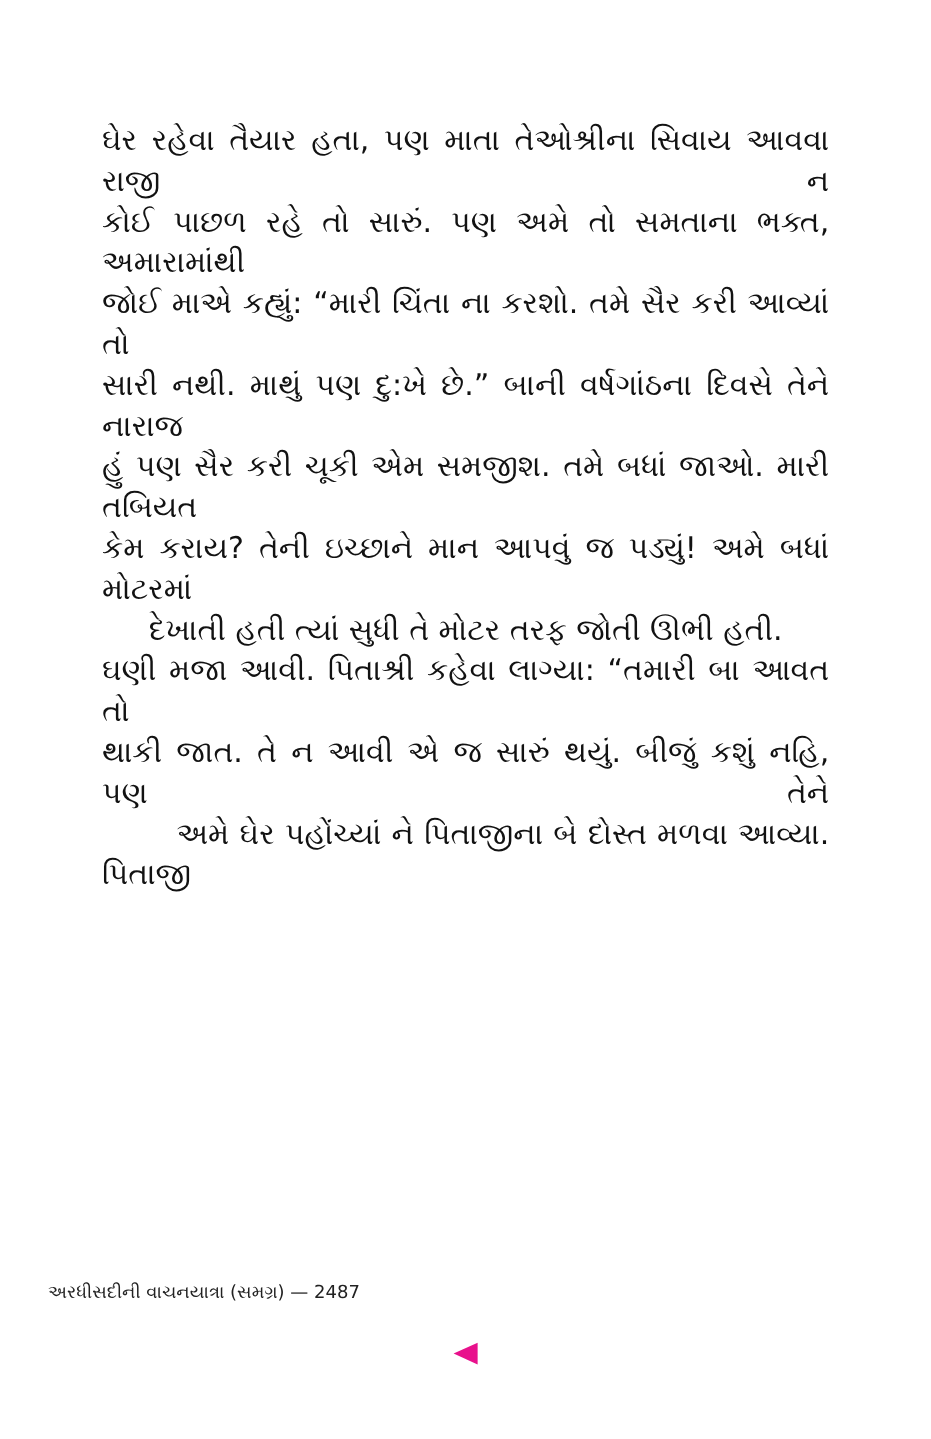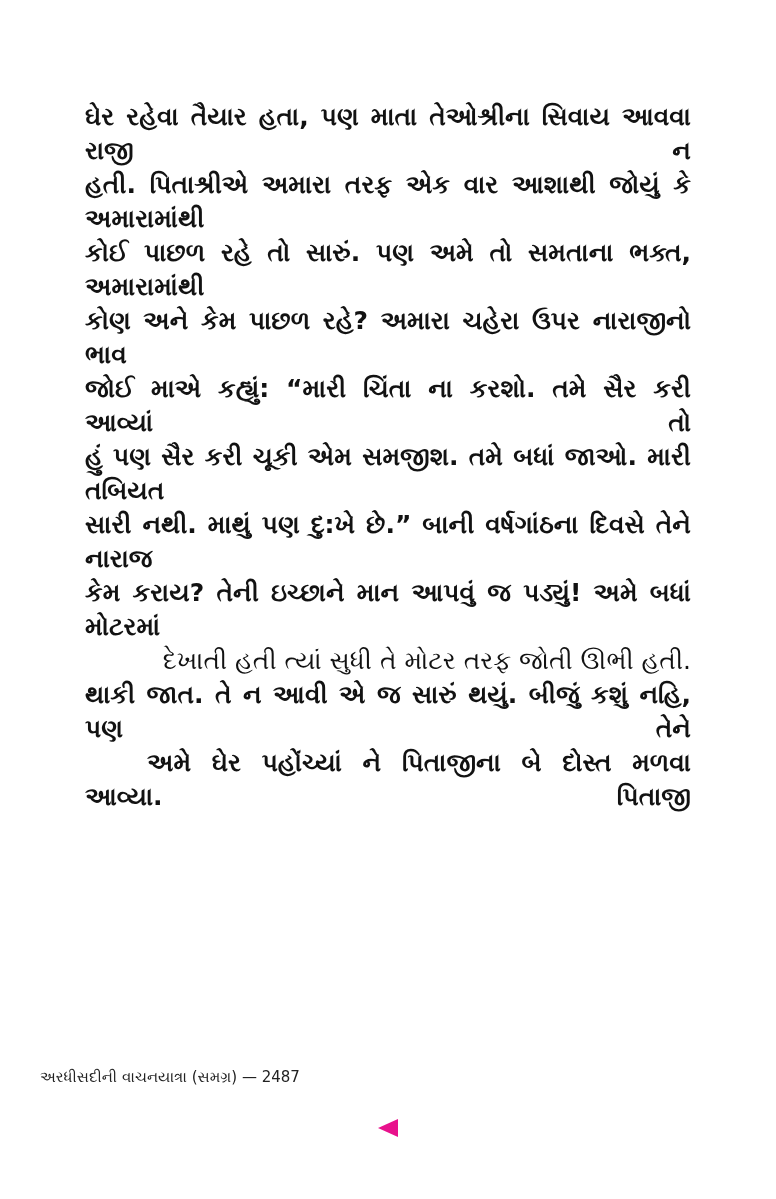--- a/index.html
+++ b/index.html
@@ -18,23 +18,22 @@
     width: 606px;
     font-size: 25px;
     line-height: 34px;
     color: #121212;
     font-family: "DejaVu Sans", sans-serif;
   }
   .line { white-space: normal; }
   .line.justify {
     text-align: justify;
     text-align-last: justify;
-    font-weight: bold;
   }
-  .line.lastline { text-align: right; }
+  .line.lastline { text-align: center; }
   .line.indent { text-indent: 62px; }
   .footer-caption {
     position: absolute;
     top: 1068px;
     left: 0;
     width: 776px;
     font-size: 15px;
     color: #222222;
     font-family: "DejaVu Sans", sans-serif;
     padding-left: 40px;
@@ -49,27 +48,26 @@
     border-bottom: 9px solid transparent;
     border-right: 20px solid #e8118c; 
     cursor: pointer;
   }
 </style>
 </head>
 <body style="background: rgb(255, 255, 255);">
 
 <main class="text-block" style="color: rgb(18, 18, 18);">
     <div class="line justify">ઘેર રહેવા તૈયાર હતા, પણ માતા તેઓશ્રીના સિવાય આવવા રાજી ન</div>
-    <div class="line justify">હતી. પિતાશ્રીએ અમારા તરફ એક વાર આશાથી જોયું કે અમારામાંથી</div>
     <div class="line justify">કોઈ પાછળ રહે તો સારું. પણ અમે તો સમતાના ભક્ત, અમારામાંથી</div>
-    <div class="line justify">કોણ અને કેમ પાછળ રહે? અમારા ચહેરા ઉપર નારાજીનો ભાવ</div>
     <div class="line justify">જોઈ માએ કહ્યું: “મારી ચિંતા ના કરશો. તમે સૈર કરી આવ્યાં તો</div>
+    <div class="line justify">સારી નથી. માથું પણ દુ:ખે છે.” બાની વર્ષગાંઠના દિવસે તેને નારાજ</div>
     <div class="line justify">હું પણ સૈર કરી ચૂકી એમ સમજીશ. તમે બધાં જાઓ. મારી તબિયત</div>
-    <div class="line justify">સારી નથી. માથું પણ દુ:ખે છે.” બાની વર્ષગાંઠના દિવસે તેને નારાજ</div>
     <div class="line justify">કેમ કરાય? તેની ઇચ્છાને માન આપવું જ પડ્યું! અમે બધાં મોટરમાં</div>
     <div class="line lastline">દેખાતી હતી ત્યાં સુધી તે મોટર તરફ જોતી ઊભી હતી.</div>
+    <div class="line justify">ઘણી મજા આવી. પિતાશ્રી કહેવા લાગ્યા: “તમારી બા આવત તો</div>
     <div class="line justify">થાકી જાત. તે ન આવી એ જ સારું થયું. બીજું કશું નહિ, પણ તેને</div>
     <div class="line justify indent">અમે ઘેર પહોંચ્યાં ને પિતાજીના બે દોસ્ત મળવા આવ્યા. પિતાજી</div>
   </main>
 
 <div class="footer-caption">અરધીસદીની વાચનયાત્રા (સમગ્ર) — 2487</div>
 
 <div class="nav-triangle" title="" style="border-right-color: rgb(232, 17, 140);"></div>
 
 </body></html>

